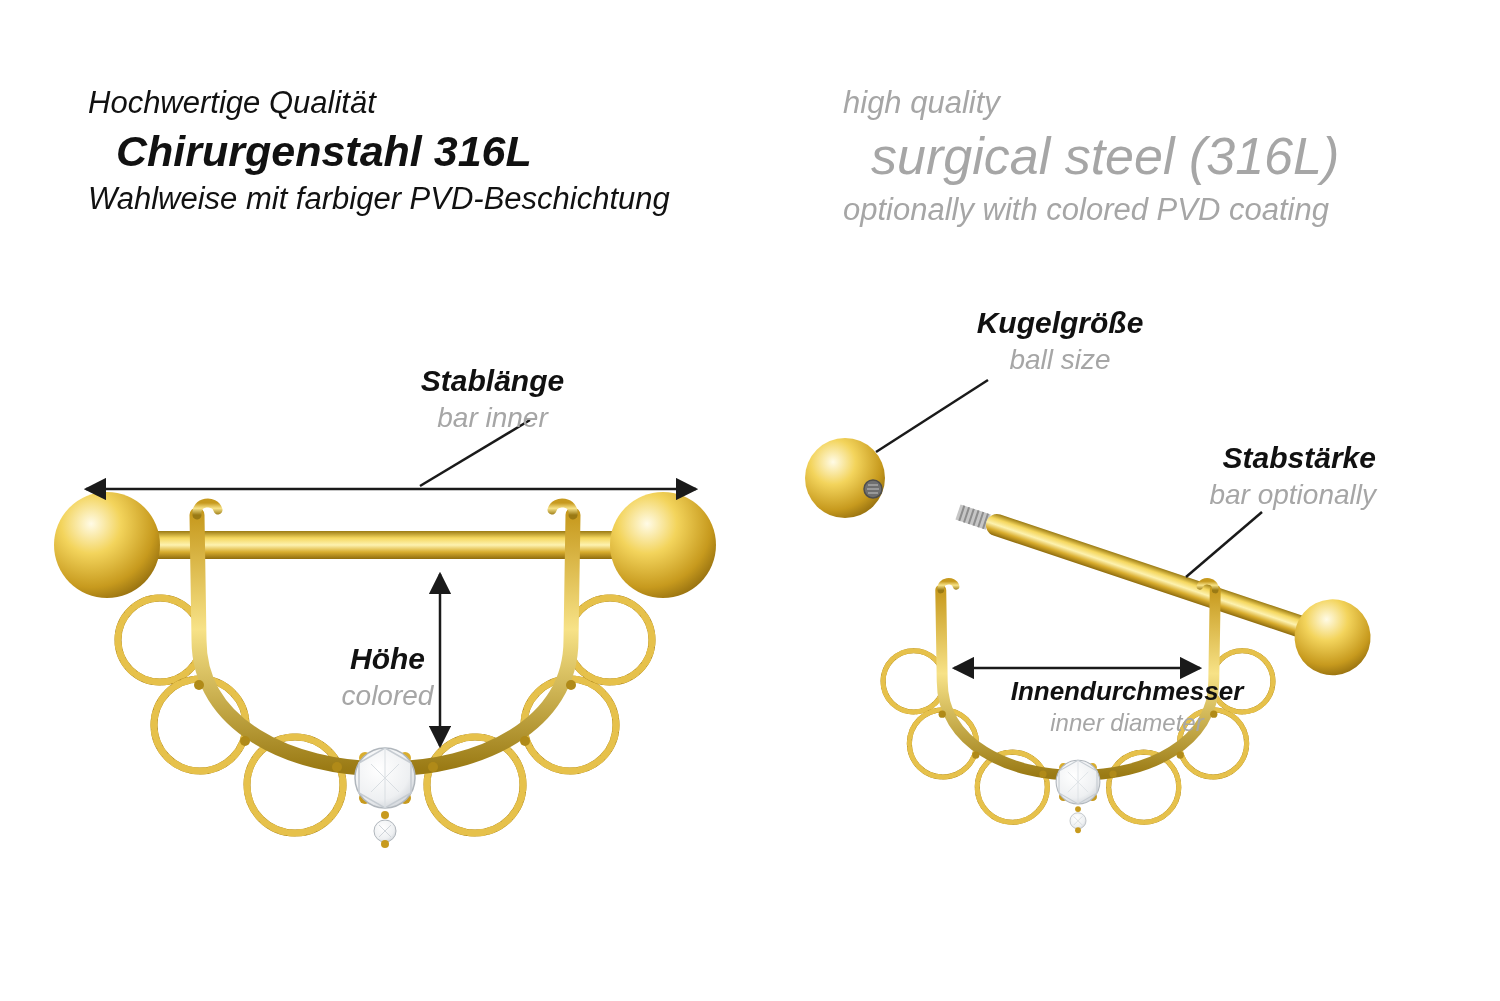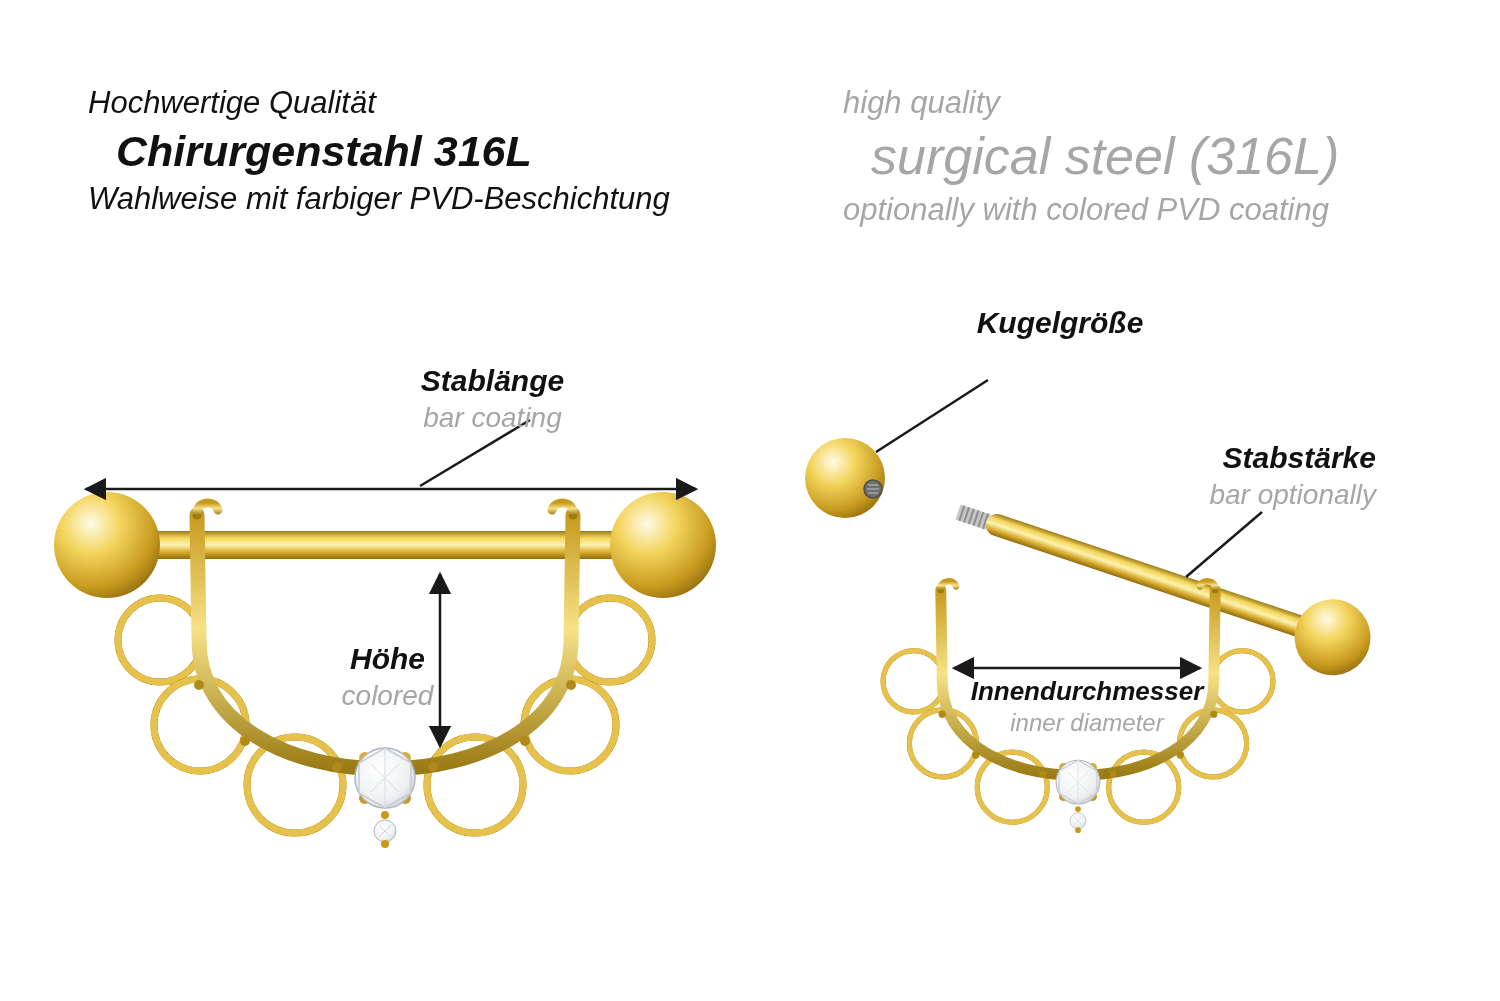--- a/index.html
+++ b/index.html
@@ -17,21 +17,21 @@
   .hdr-de .h2{font-weight:bold;}
   .hdr-en{left:843px;top:84px;color:#a6a6a6;}
   .hdr-en .h2{font-size:52px;}
   .lbl{position:absolute;font-style:italic;text-align:center;}
   .lbl .de{color:#111111;font-weight:bold;font-size:30px;line-height:1.2;}
   .lbl .en{color:#a6a6a6;font-size:28px;line-height:1.2;margin-top:2px;}
   .lbl-barlength{left:375px;top:363px;width:235px;}
   .lbl-height{left:295px;top:641px;width:185px;}
   .lbl-ballsize{left:950px;top:305px;width:220px;}
   .lbl-barthickness{left:1146px;top:440px;width:230px;text-align:right;}
-  .lbl-innerdiameter{left:967px;top:676px;width:240px;}
+  .lbl-innerdiameter{left:1007px;top:676px;width:240px;}
   .lbl-innerdiameter .de{font-size:26px;}
   .lbl-innerdiameter .en{font-size:24px;text-align:center;}
 </style>
 </head>
 <body>
 
 <div class="stage">
 
   <svg class="art" width="1500" height="1001" viewBox="0 0 1500 1001">
     <defs>
@@ -149,30 +149,31 @@
     <div class="h3">Wahlweise mit farbiger PVD-Beschichtung</div>
   </div>
   <div class="hdr hdr-en">
     <div class="h1">high quality</div>
     <div class="h2">surgical steel (316L)</div>
     <div class="h3">optionally with colored PVD coating</div>
   </div>
 
   <div class="lbl lbl-barlength">
     <div class="de">Stablänge</div>
-    <div class="en">bar coating</div>
+    <div class="en">bar inner</div>
   </div>
 
   <div class="lbl lbl-height">
     <div class="de">Höhe</div>
     <div class="en">colored</div>
   </div>
 
   <div class="lbl lbl-ballsize">
     <div class="de">Kugelgröße</div>
+    <div class="en">ball size</div>
   </div>
 
   <div class="lbl lbl-barthickness">
     <div class="de">Stabstärke</div>
     <div class="en">bar optionally</div>
   </div>
 
   <div class="lbl lbl-innerdiameter">
     <div class="de">Innendurchmesser</div>
     <div class="en">inner diameter</div>

